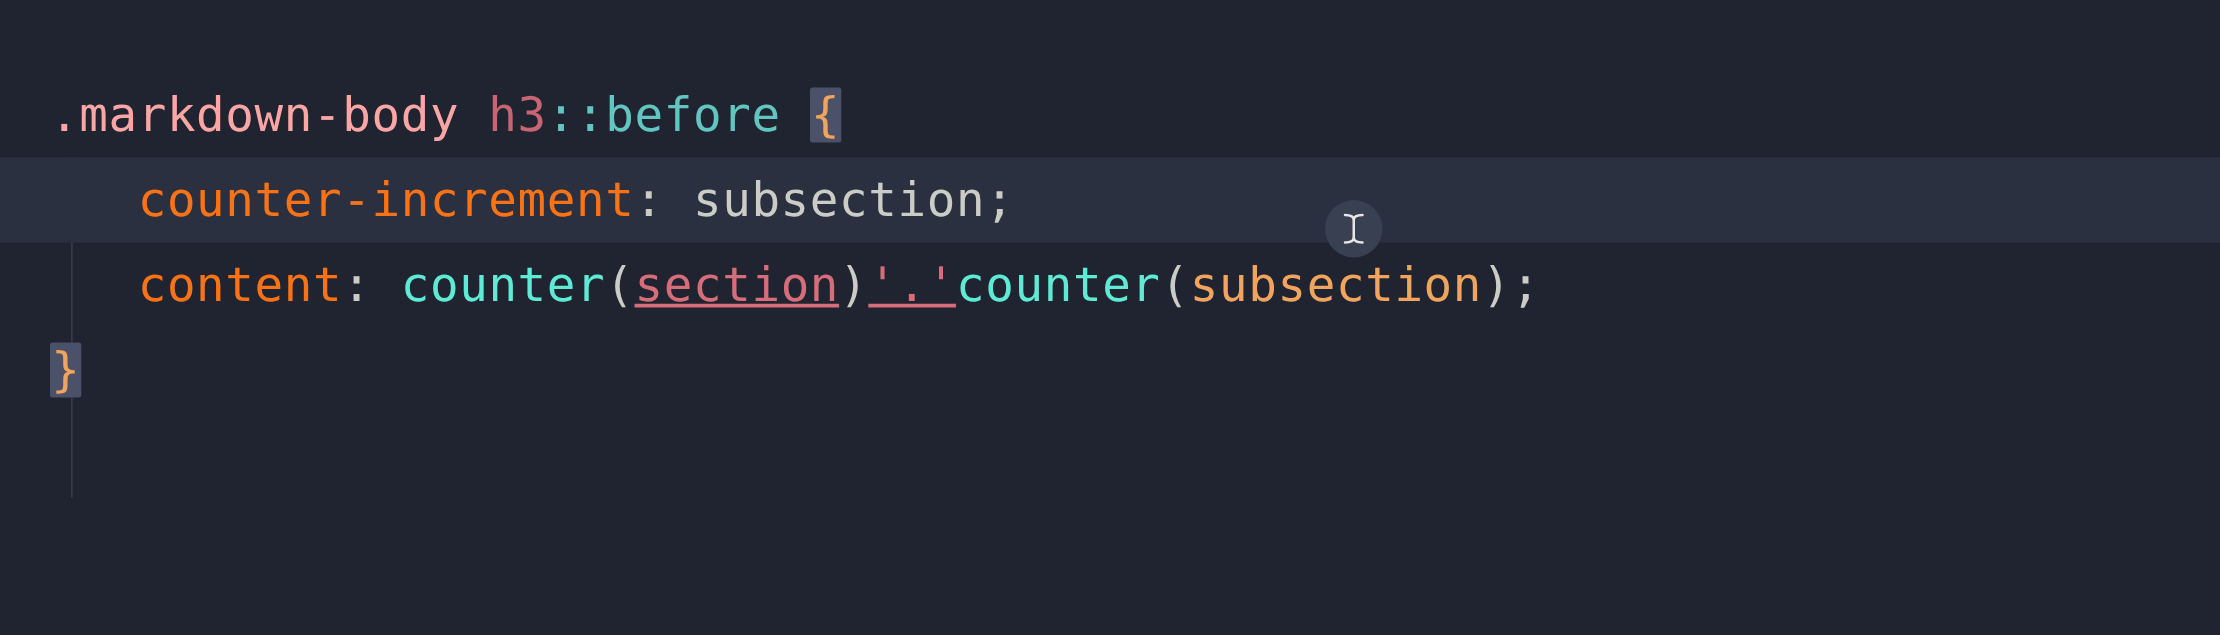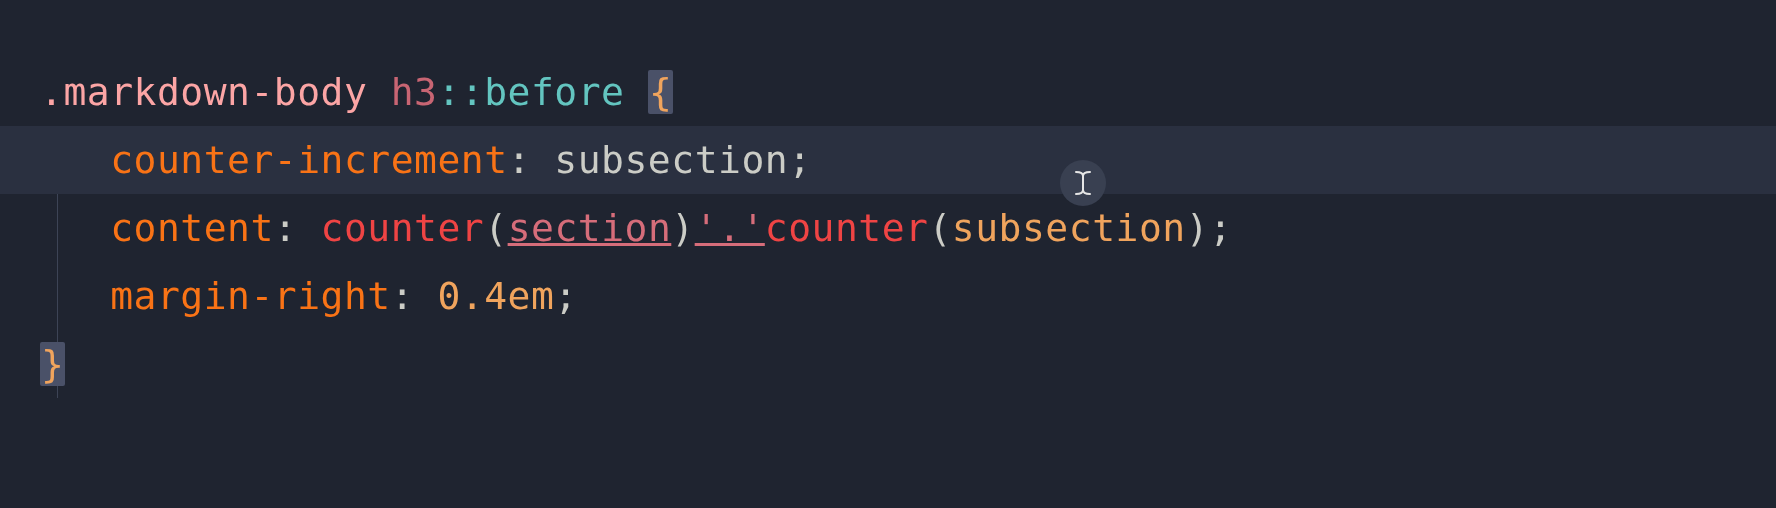--- a/index.html
+++ b/index.html
@@ -64,21 +64,21 @@
     justify-content: center;
   }
   .cursor-handle svg {
     width: 20px;
     height: 26px;
   }
   
   .t-class  { color: #fca5a5; margin-top: 45px; }   
   .t-tag    { color: #c86573; }   
   .t-pseudo { color: #63c5c0; }   
-  .t-func   { color: #ef4444; }
+  .t-func   { color: #5eead4; }
   .t-arg    { color: #d66d7a; text-decoration: underline; }
   .t-arg2   { color: #f0a45d; }
   .t-prop   { color: #f97316; }
   .t-val    { color: #cbccc6; }
   .t-num    { color: #f0a45d; }
   .t-punc   { color: #cbccc6; }
   .t-paren  { color: #cbccc6; }
   .t-brace  { color: #f0a45d; }
 </style>
 </head>
@@ -87,21 +87,20 @@
 <div class="editor">
   <div class="gutter-arrow"></div>
   <div class="indent-guide"></div>
 
   <div class="line"><span class="t-class">.markdown-body</span> <span class="t-tag">h3</span><span class="t-pseudo">::</span><span class="t-pseudo">before</span> <span class="t-brace bracket-match">{</span></div>
 
   <div class="line highlight"><span>   </span><span class="t-prop">counter-increment</span><span class="t-punc">:</span><span> </span><span class="t-val">subsection</span><span class="t-punc">;</span></div>
 
   <div class="line"><span>   </span><span class="t-prop">content</span><span class="t-punc">:</span><span> </span><span class="t-func">counter</span><span class="t-paren">(</span><span class="t-arg">section</span><span class="t-paren">)</span><span class="t-arg">'.'</span><span class="t-func">counter</span><span class="t-paren">(</span><span class="t-arg2">subsection</span><span class="t-paren">)</span><span class="t-punc">;</span></div>
 
-  <div class="line"><span>   </span><span class="t-prop">margin-right</span><span class="t-punc">:</span><span> </span><span class="t-num">0.4em</span><span class="t-punc">;</span></div>
 
   <div class="line"><span class="t-brace bracket-match">}</span></div>
 
   <div class="cursor-handle">
     <svg viewBox="0 0 20 26" fill="none" stroke="#e6e6e6" stroke-width="2" stroke-linecap="round">
       <path d="M3 2 C7 2 10 3 10 6 C10 3 13 2 17 2"></path>
       <path d="M3 24 C7 24 10 23 10 20 C10 23 13 24 17 24"></path>
       <line x1="10" y1="6" x2="10" y2="20"></line>
     </svg>
   </div>

